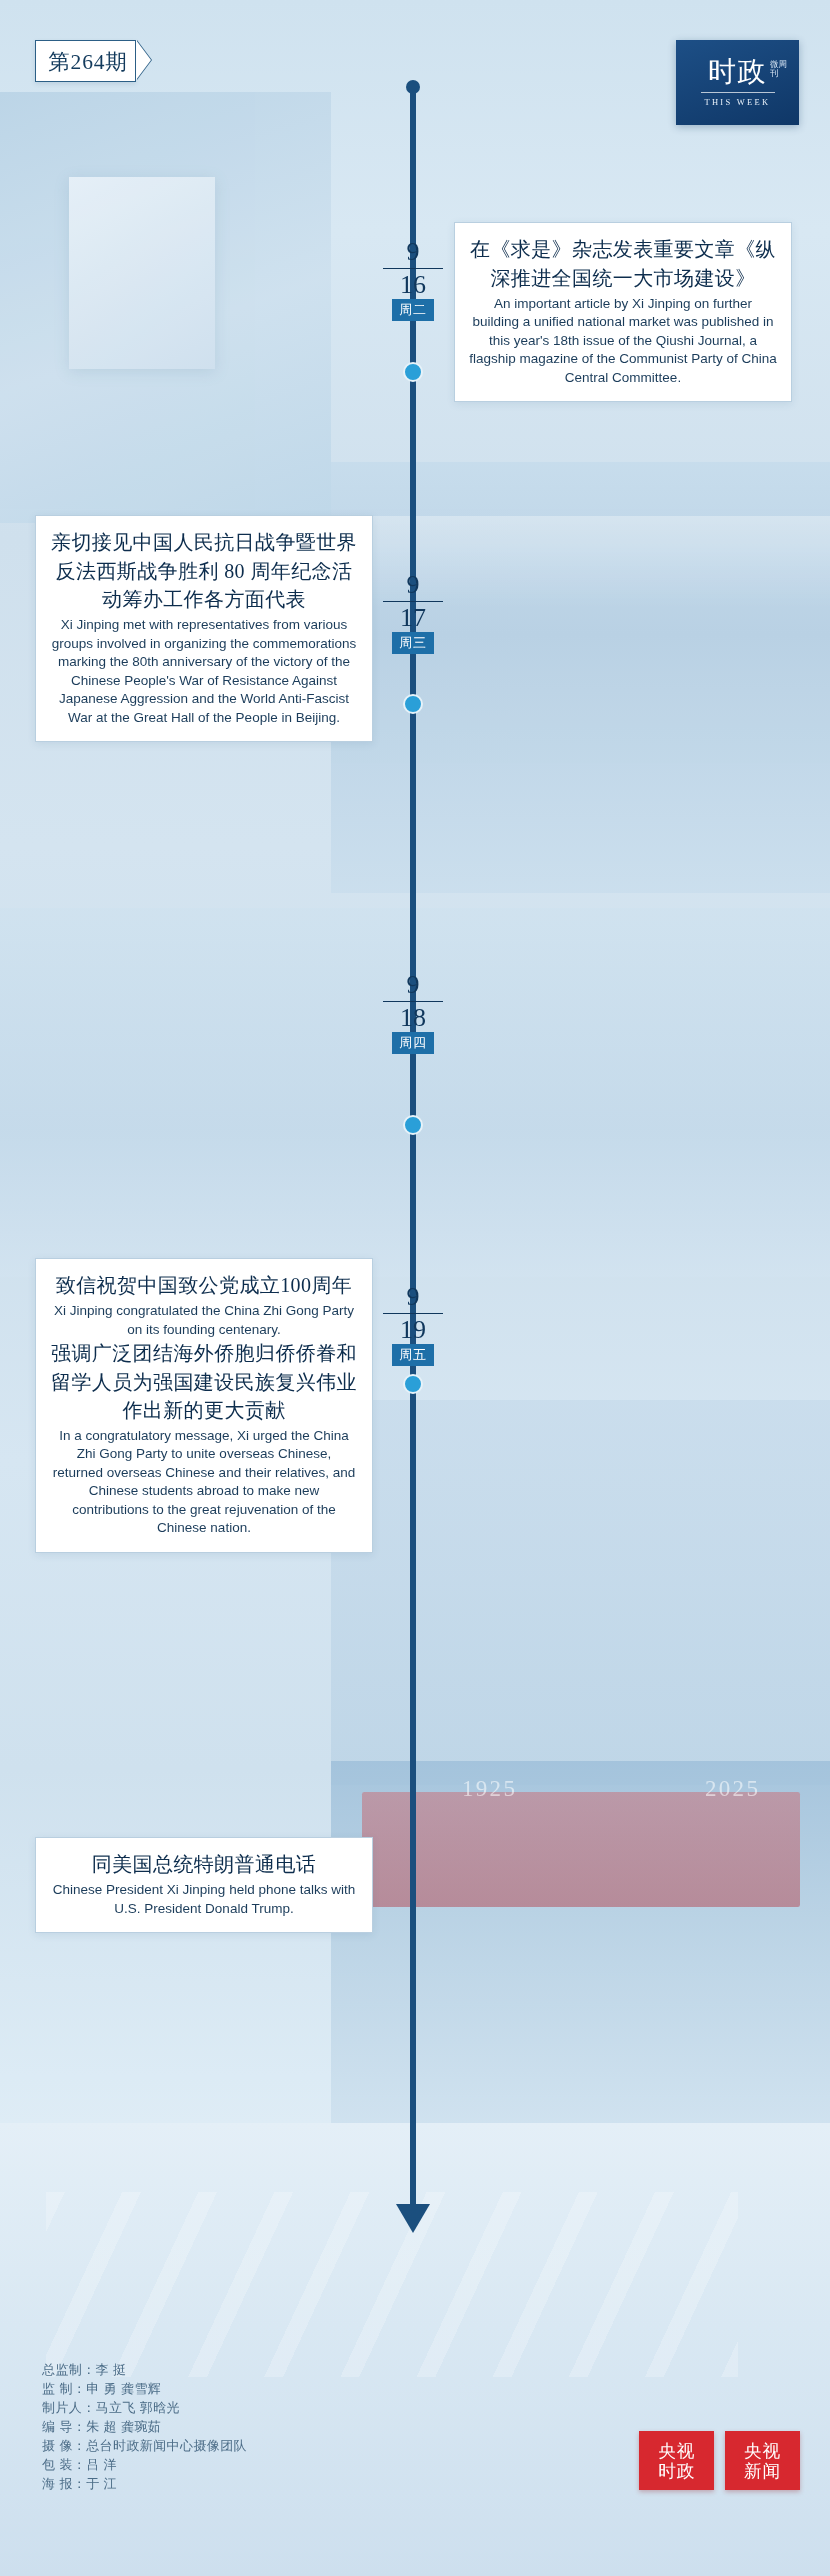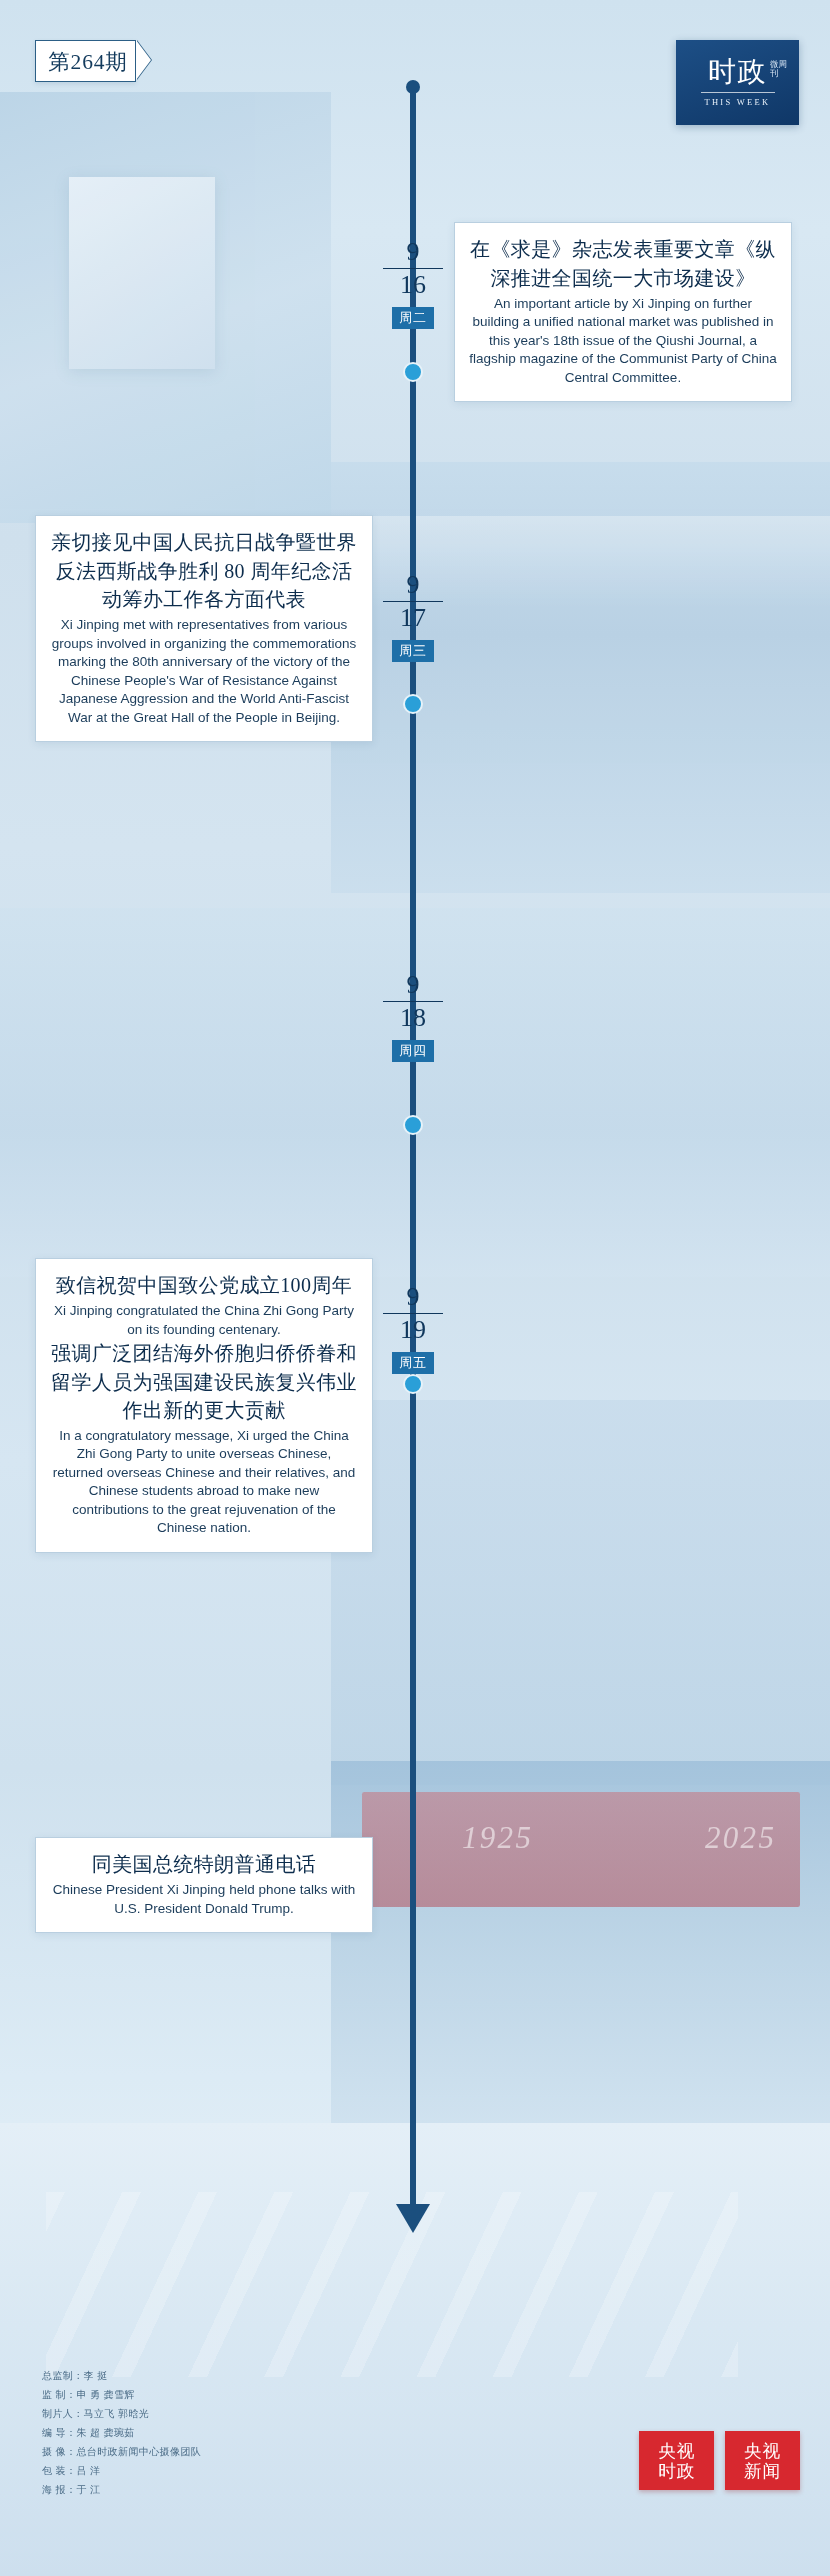--- a/index.html
+++ b/index.html
@@ -72,26 +72,25 @@
   }
   .bg-stage-red {
     position: absolute;
     left: 362px; top: 1792px; width: 438px; height: 115px;
     background: linear-gradient(180deg, #c8737c, #b4525d);
     opacity: .55;
     border-radius: 2.3px;
   }
   .bg-stage-year {
     position: absolute;
-    top: 1820px;
-    font-size: 31px;
+    top: 1776px;
+    font-size: 23px;
     color: rgba(255,255,255,.55);
     font-family: "Liberation Serif", serif;
     letter-spacing: 2.3px;
-    font-style: italic;
   }
   .bg-year-left { left: 462px; }
   .bg-year-right { left: 661px; margin-left: 44px; }
   .bg-bottom {
     left: 0; top: 2123px; width: 831px; height: 453px;
     background: linear-gradient(180deg, #e4eff7 0%, #d9e8f3 45%, #cddfee 100%);
   }
   .bg-bottom::after {
     content: "";
     position: absolute;
@@ -224,21 +223,21 @@
   }
   .date .wd {
     display: inline-block;
     background: #1e6fa8;
     color: #fff;
     font-size: 13px;
     line-height: 13px;
     padding: 4.6px 7.7px;
     font-family: "Liberation Serif", serif;
     letter-spacing: 0.8px;
-    margin-top: 8px;
+    margin-top: 0;
   }
 
   
   .card {
     position: absolute;
     background: #ffffff;
     border: 0.8px solid #b9cfe0;
     box-shadow: 0 2.3px 7.7px rgba(40,90,130,.10);
     padding: 12.3px 14px 14px;
     box-sizing: border-box;
@@ -258,25 +257,24 @@
     color: #1b3c5a;
     margin-top: 2.3px;
   }
 
   
   .credits {
     position: absolute;
     left: 42px;
     top: 2360px;
     font-family: "Liberation Sans", sans-serif;
-    font-size: 10px;
+    font-size: 13px;
     line-height: 19px;
     color: #4b6c87;
     letter-spacing: 0.4px;
-    margin-top: 6px;
   }
 
   .brand-row {
     position: absolute;
     right: 31px;
     top: 2431px;
     display: flex;
     gap: 10.8px;
   }
   .brand {

